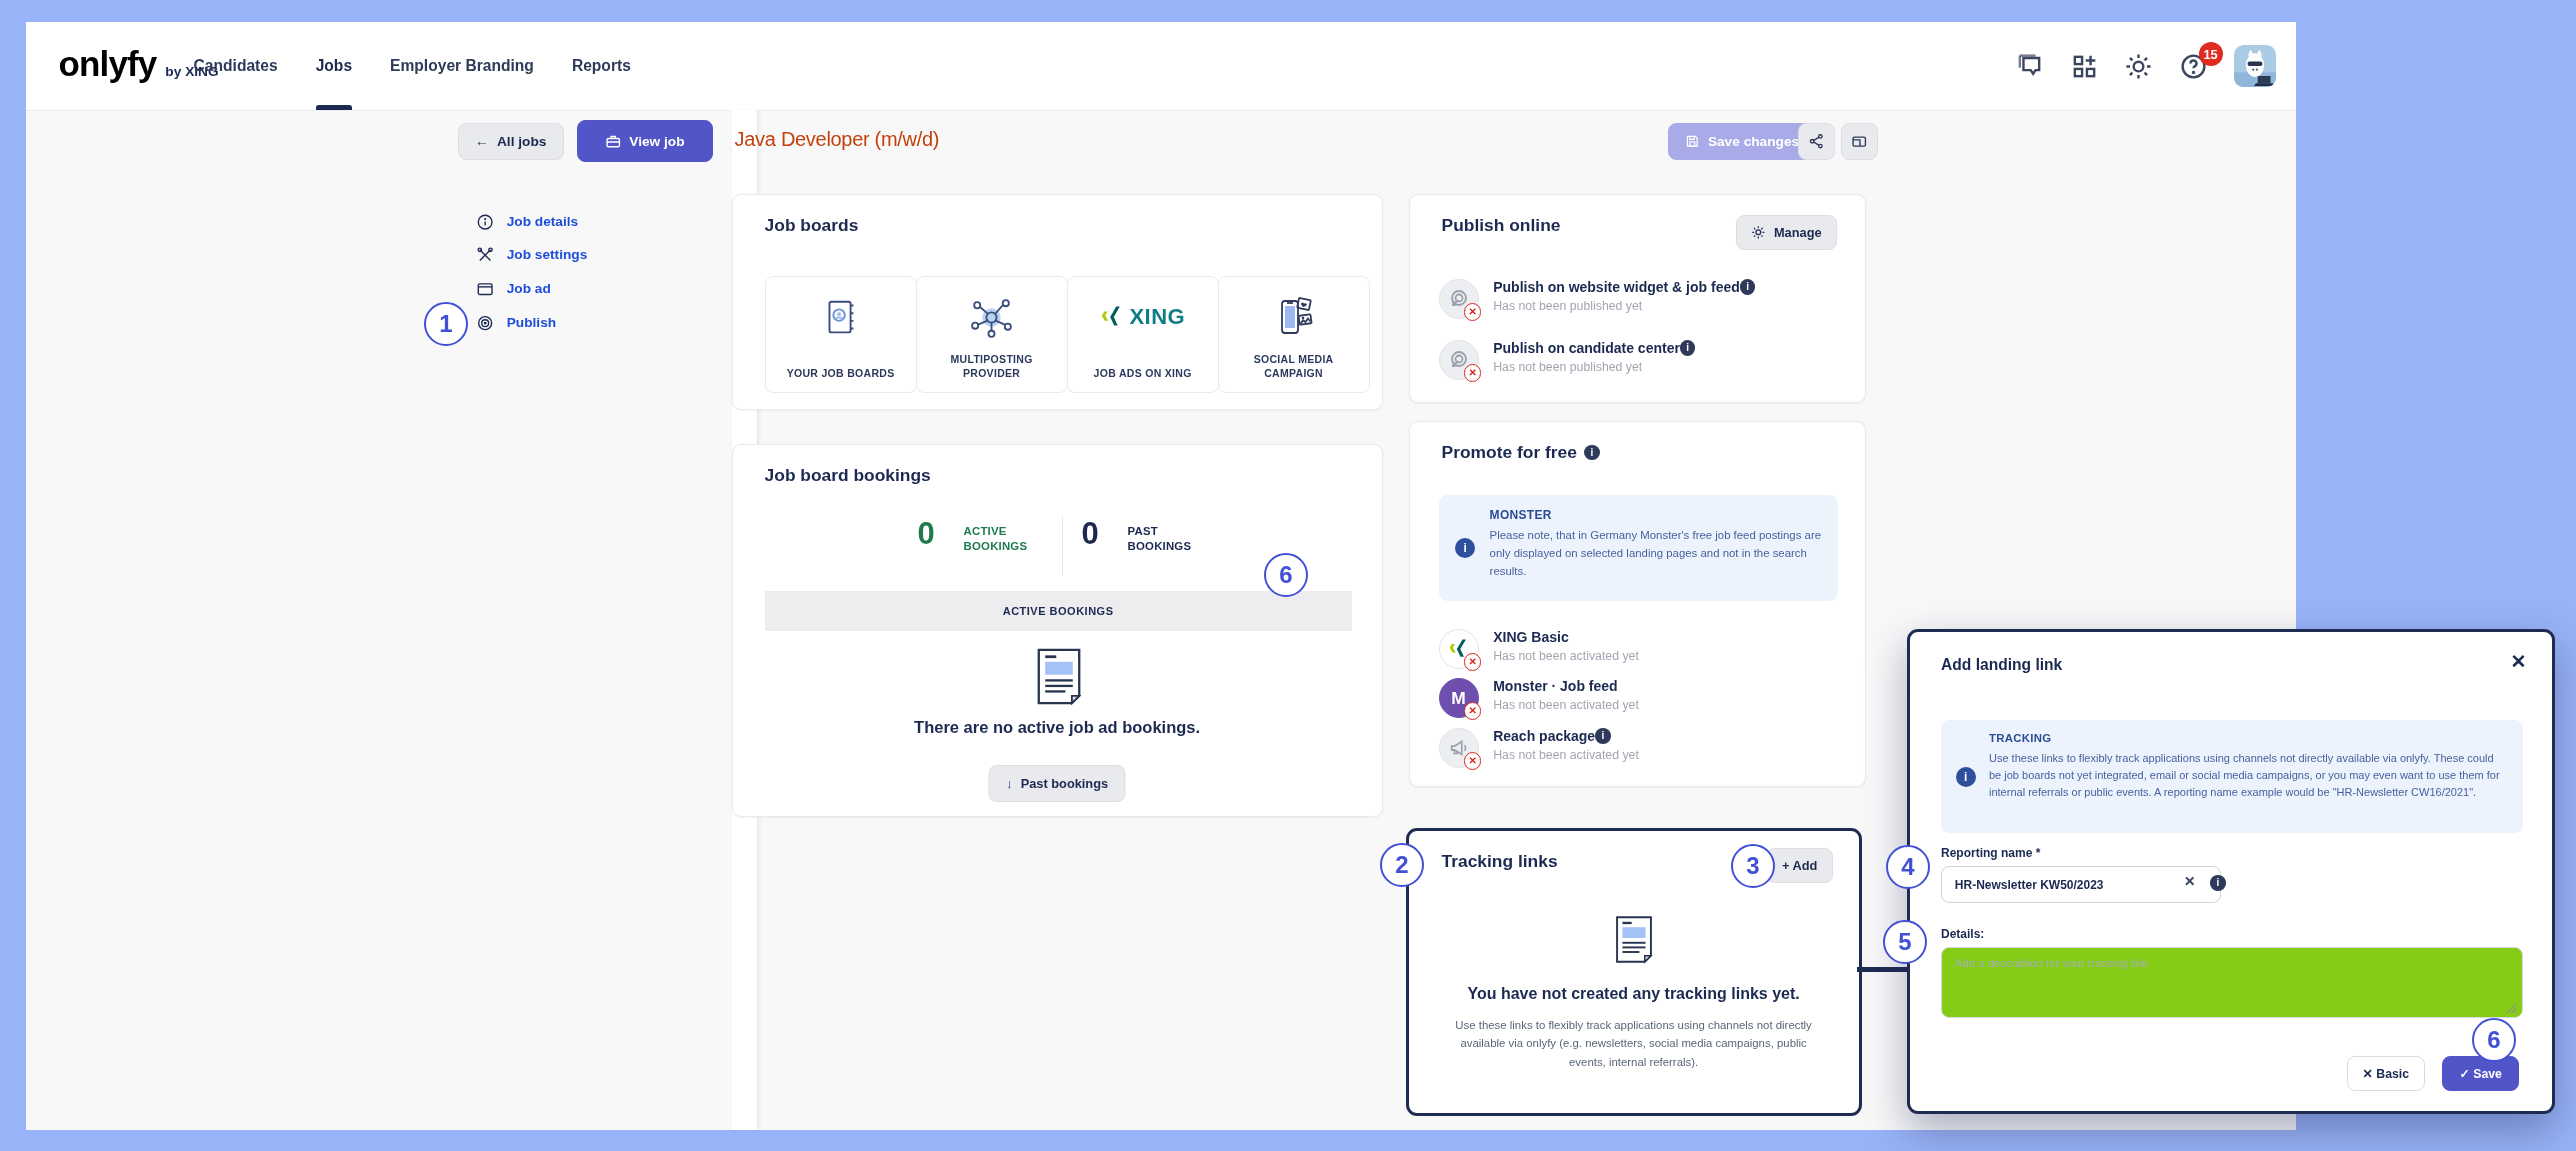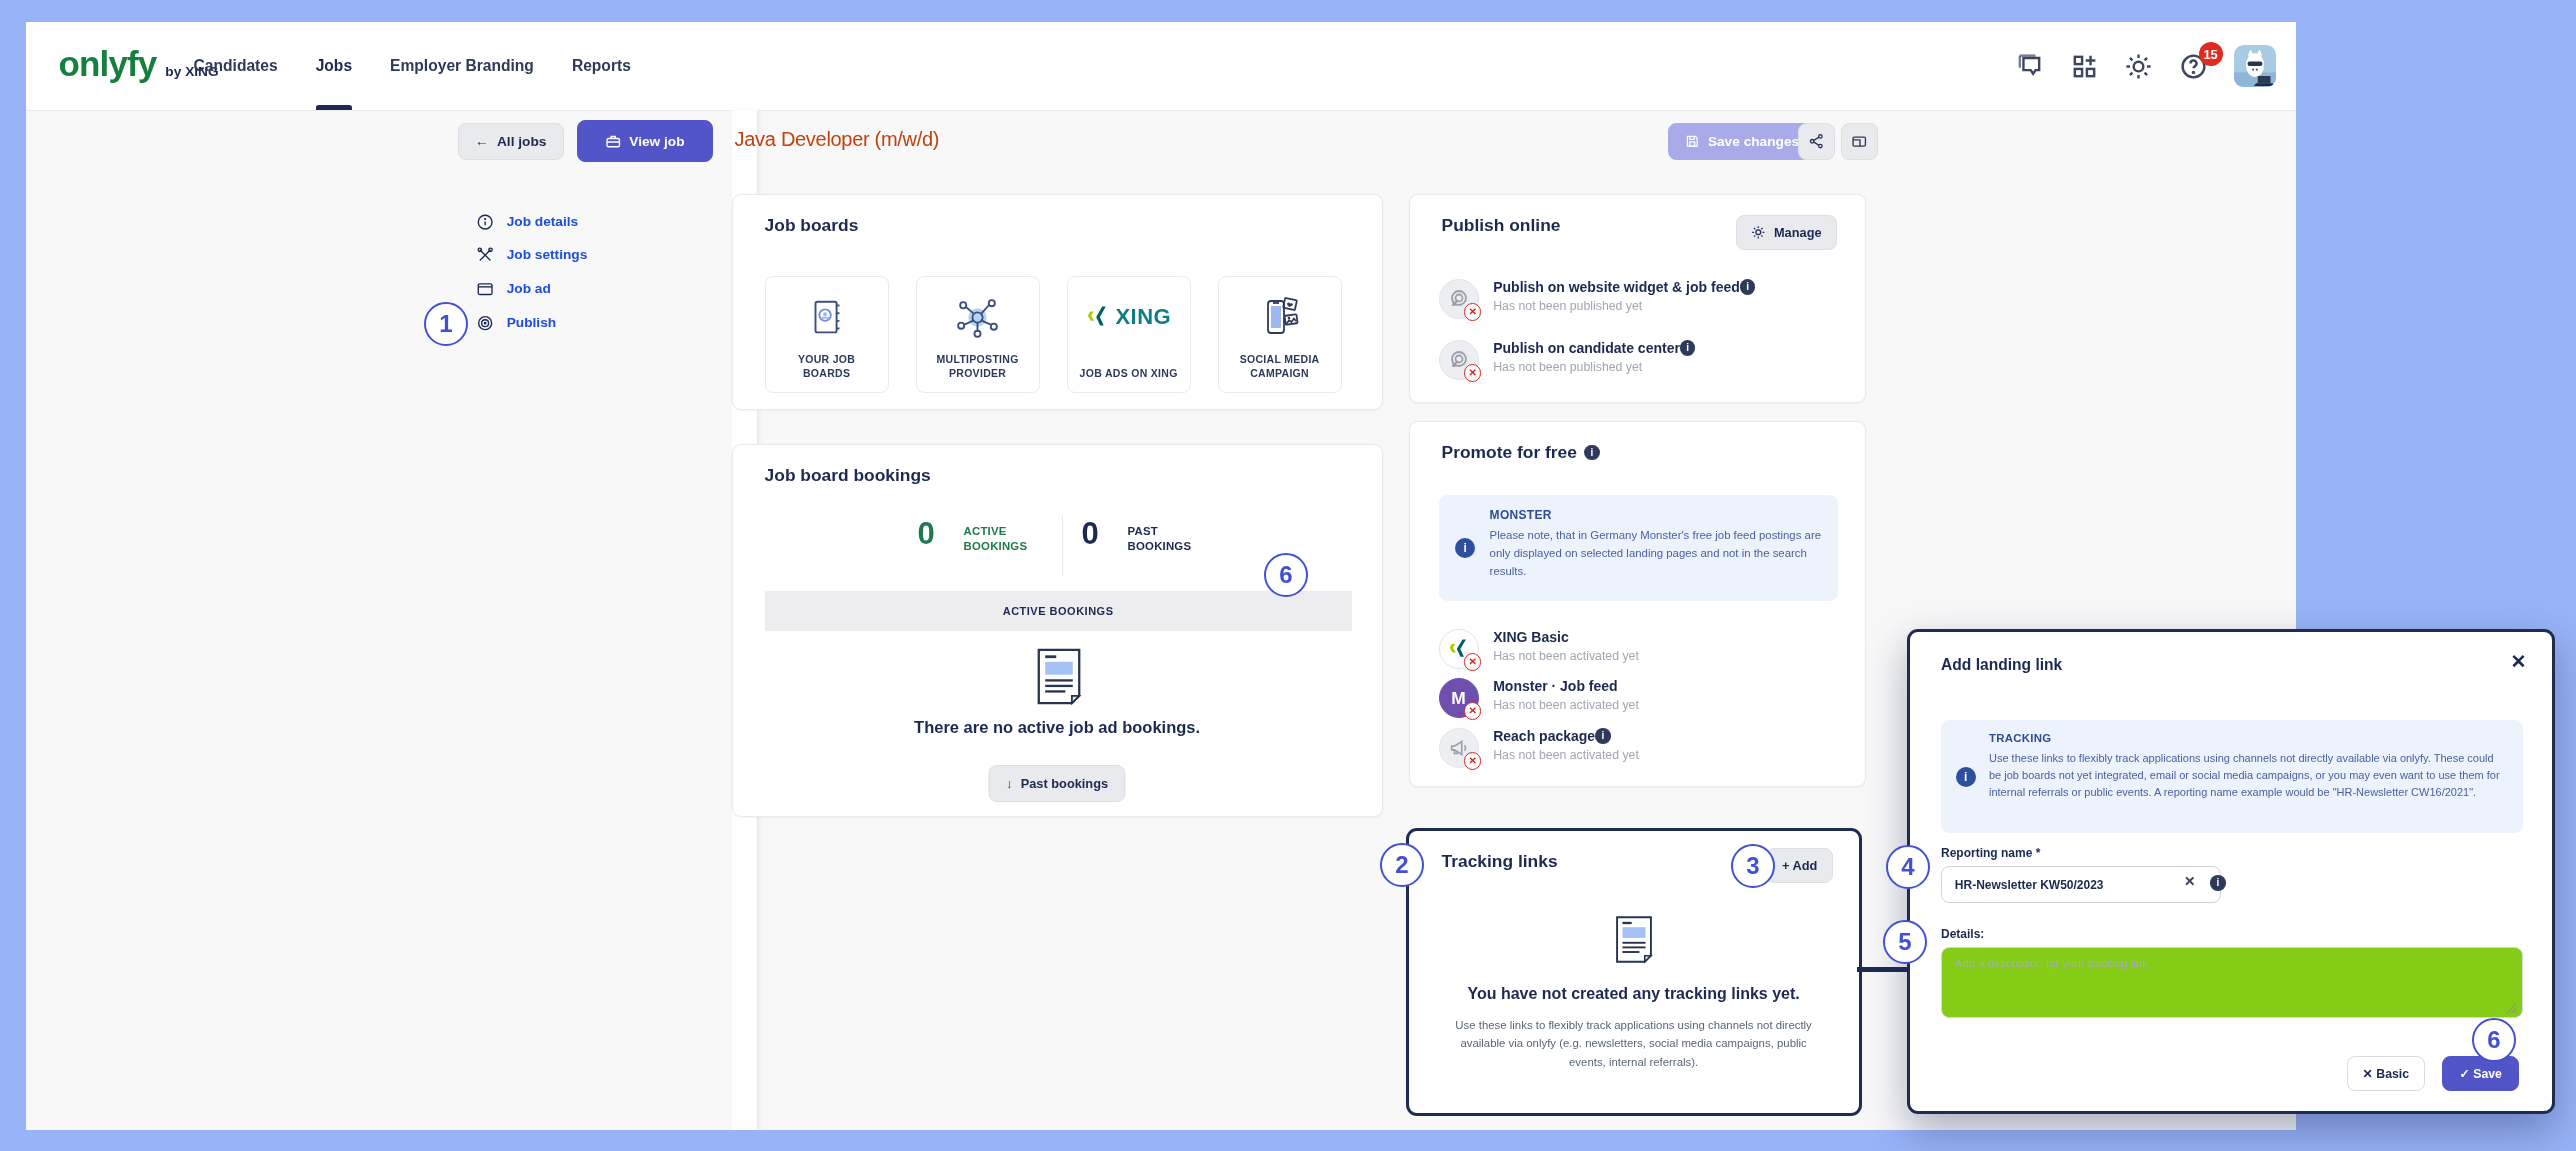--- a/index.html
+++ b/index.html
@@ -3,21 +3,21 @@
 <meta charset="utf-8">
 <title>onlyfy – Publish job</title>
 <style>
   html,body{margin:0;padding:0;}
   body{font-family:"Liberation Sans",sans-serif;background:#98b3f7;}
   #canvas{position:relative;width:2576px;height:1152px;background:#98b3f7;overflow:hidden;}
   #app{position:absolute;left:25.6px;top:22px;width:2270px;height:1108px;background:#f8f8f9;}
   
   .navbar{position:absolute;left:0;top:0;width:2270px;height:88px;background:#fff;border-bottom:0.9px solid #ececef;}
   .brand{position:absolute;left:33px;top:22px;display:flex;align-items:baseline;}
-  .brand-main{font-size:35px;font-weight:800;color:#15803d;letter-spacing:-0.9px;}
+  .brand-main{font-size:35px;font-weight:800;color:#000000;letter-spacing:-0.9px;}
   .brand-sub{font-size:13.7px;font-weight:700;color:#1c2951;margin-left:9.1px;}
   .nav-links{position:absolute;left:168px;top:0;height:88px;display:flex;gap:38px;align-items:center;}
   .nav-link{font-size:15.6px;font-weight:600;color:#2e3a59;position:relative;height:88px;display:flex;align-items:center;cursor:pointer;}
   .nav-link.active{font-weight:800;color:#1c2951;}
   .nav-link.active::after{content:"";position:absolute;left:0;right:0;bottom:0;height:4.6px;background:#1c2951;border-radius:2.7px 2.7px 0 0;}
   .nav-icons{position:absolute;right:20px;top:0;height:88px;display:flex;gap:25.6px;align-items:center;}
   .nav-ic{width:29px;height:29px;position:relative;cursor:pointer;}
   .nav-ic svg{width:29px;height:29px;stroke:#3c465e;fill:none;stroke-width:2;}
   .badge{position:absolute;top:-9.1px;right:-14.6px;min-width:24px;height:24px;border-radius:12.8px;background:#e02b20;color:#fff;font-size:12.8px;font-weight:700;display:flex;align-items:center;justify-content:center;padding:0 3.7px;box-sizing:border-box;}
   .avatar{width:42px;height:42px;border-radius:9.1px;overflow:hidden;cursor:pointer;}
@@ -27,21 +27,21 @@
   .btn-gray{background:#e9eaed;border:0.9px solid #dcdee3;color:#1c2951;}
   .btn-primary{background:#5155c8;border:0.9px solid #5155c8;color:#fff;}
   .btn-disabled{background:#a9abe8;border:0.9px solid #a9abe8;color:#fff;cursor:default;}
   .menu-item{position:absolute;left:450px;display:flex;align-items:center;gap:12.8px;cursor:pointer;height:25.6px;}
   .menu-item svg{width:18.3px;height:18.3px;stroke:#1c2951;fill:none;stroke-width:1.8;}
   .menu-label{font-size:13.7px;font-weight:600;color:#1d4ed8;}
   
   .page-title{position:absolute;left:709px;top:106px;font-size:20px;font-weight:400;color:#c2410c;letter-spacing:-0.3px;}
   .card{position:absolute;background:#fff;border:0.9px solid #e9eaec;border-radius:9.1px;box-shadow:0 0.9px 1.8px rgba(20,30,60,.05);box-sizing:border-box;}
   .card-title{position:absolute;left:32px;top:20px;font-size:17.4px;font-weight:700;color:#1c2951;display:flex;align-items:center;gap:7.3px;}
-  .tile{position:absolute;top:81px;width:124px;height:117px;background:#fff;border:0.9px solid #e9eaec;border-radius:8.2px;cursor:pointer;box-sizing:border-box;}
+  .tile{position:absolute;top:81px;width:152px;height:117px;background:#fff;border:0.9px solid #e9eaec;border-radius:8.2px;cursor:pointer;box-sizing:border-box;}
   .tile-icon{position:absolute;left:0;right:0;top:14.6px;height:51px;display:flex;align-items:center;justify-content:center;}
   .tile-label{position:absolute;left:7.3px;right:7.3px;bottom:11px;text-align:center;font-size:10.5px;font-weight:700;color:#2b3a5c;letter-spacing:0.3px;line-height:1.4;}
   .pub-row{position:absolute;left:29px;display:flex;gap:14.6px;align-items:flex-start;}
   .row-avatar{position:relative;width:40px;height:40px;border-radius:50%;background:#eceef2;border:0.9px solid #e2e4e8;display:flex;align-items:center;justify-content:center;box-sizing:border-box;flex:none;}
   .xbadge{position:absolute;right:-3.7px;bottom:-2.7px;width:17.4px;height:17.4px;border-radius:50%;background:#fff;border:1.8px solid #d8261c;color:#d8261c;font-size:10px;font-weight:800;display:flex;align-items:center;justify-content:center;box-sizing:border-box;line-height:1;}
   .row-title{font-size:14px;font-weight:700;color:#1c2951;display:flex;align-items:flex-start;gap:0;}
   .row-status{font-size:12.3px;color:#a2a6b1;margin-top:3.7px;}
   .info-dot{display:inline-flex;width:15.6px;height:15.6px;border-radius:50%;background:#2e3a59;color:#fff;font-size:10px;font-weight:700;align-items:center;justify-content:center;font-style:normal;}
   .note-box{position:absolute;background:#edf3fc;border-radius:8.2px;}
   .note-head{font-size:12px;font-weight:700;color:#2c4c94;letter-spacing:0.3px;}

